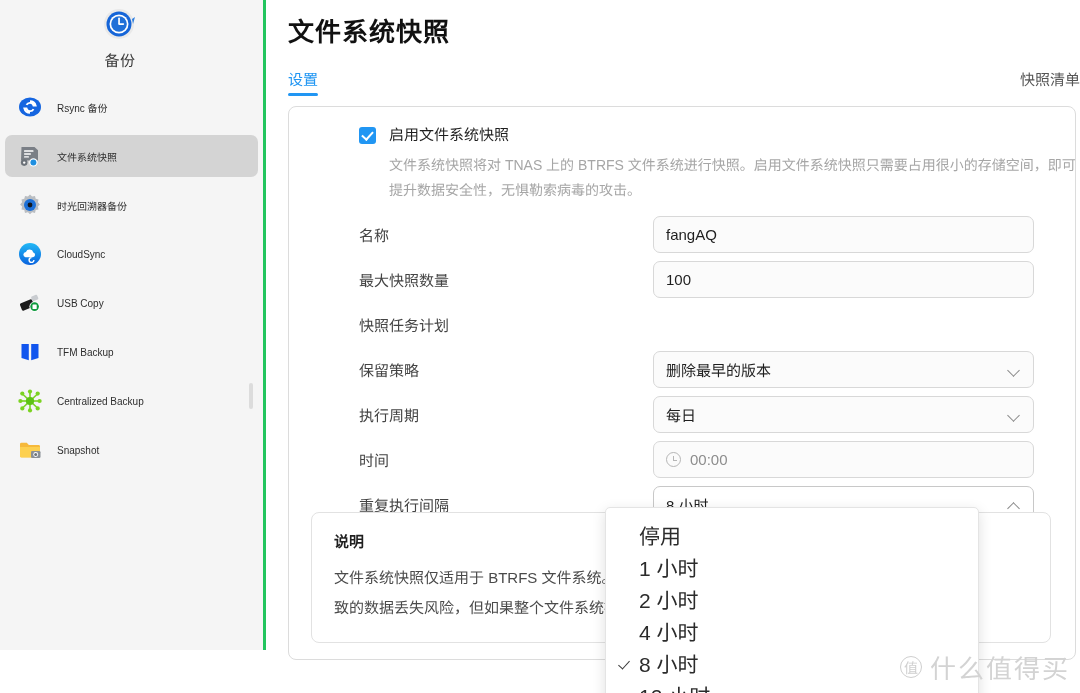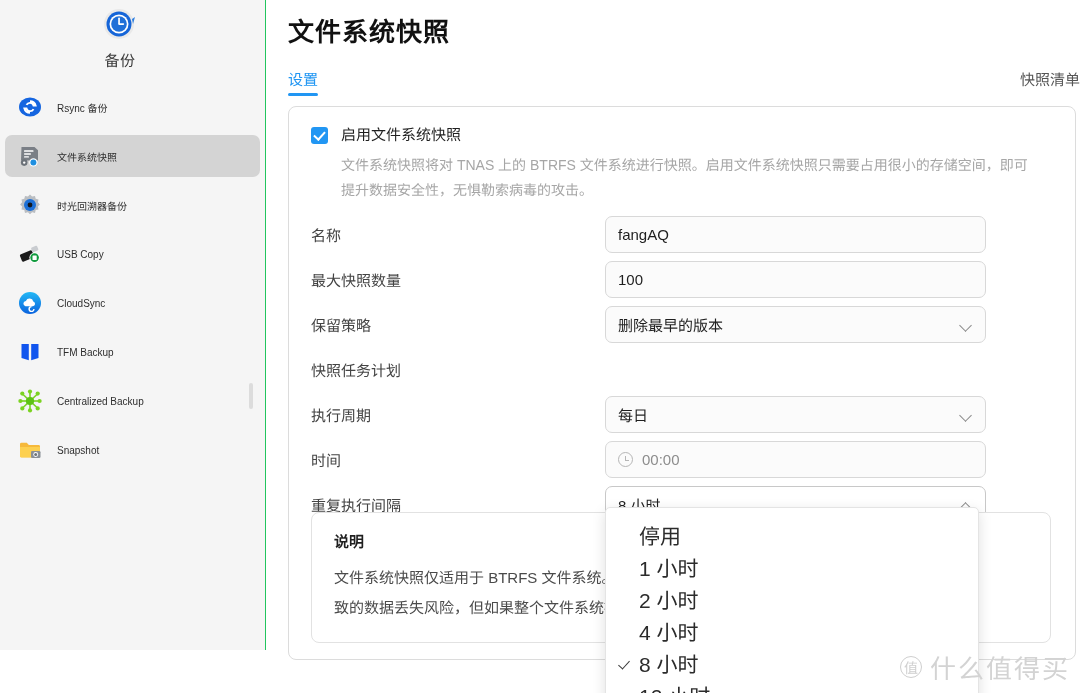--- a/index.html
+++ b/index.html
@@ -19,21 +19,21 @@
     background: #ffffff;
   }
 
   
   #sidebar {
     position: relative;
     width: 266px;
     height: 650px;
     background: #f5f5f5;
     flex: 0 0 266px;
-    border-right: 1px solid #22c55e;
+    border-right: 3px solid #22c55e;
   }
   .app-header {
     padding-top: 6px;
     display: flex;
     flex-direction: column;
     align-items: center;
     width: 240px;
   }
   .app-logo {
     width: 36px; height: 36px;
@@ -123,20 +123,21 @@
   
   .card {
     position: relative;
     margin-top: 10px;
     width: 788px;
     height: 554px;
     border: 1px solid #dcdcdc;
     border-radius: 8px;
     background: #ffffff;
     overflow: visible;
+    padding-left: 48px;
   }
 
   .enable-row {
     display: flex;
     align-items: flex-start;
     padding: 18px 0 0 22px;
   }
   .checkbox {
     width: 17px; height: 17px;
     flex: 0 0 17px;
@@ -396,45 +397,45 @@
             <circle cx="12" cy="12" r="6" fill="#1c6fd6"></circle>
             <circle cx="12" cy="12" r="2.4" fill="#12161c"></circle>
           </svg>
         </span>
         <span class="nav-label">时光回溯器备份</span>
       </div>
 
       <div class="nav-item">
         <span class="nav-icon">
           <svg width="24" height="24" viewBox="0 0 24 24">
-            <rect x="2.5" y="10" width="13" height="8" rx="1.6" fill="#1b1b1b" transform="rotate(-22 9 14)"></rect>
-            <rect x="13.5" y="4.5" width="6.5" height="5" rx="1.1" fill="#c9ccd0" transform="rotate(-22 16.7 7)"></rect>
-            <circle cx="16.6" cy="15.6" r="5.2" fill="#ffffff"></circle>
-            <circle cx="16.6" cy="15.6" r="4.3" fill="#0f9a3d"></circle>
-            <rect x="14.5" y="13.4" width="4.2" height="4.6" rx="0.6" fill="#ffffff"></rect>
-          </svg>
-        </span>
-        <span class="nav-label">USB Copy</span>
-      </div>
-
-      <div class="nav-item">
-        <span class="nav-icon">
-          <svg width="24" height="24" viewBox="0 0 24 24">
             <defs>
               <linearGradient id="cg" x1="0" y1="0" x2="0" y2="1">
                 <stop offset="0%" stop-color="#22b8f5"></stop>
                 <stop offset="100%" stop-color="#0a63de"></stop>
               </linearGradient>
             </defs>
             <circle cx="12" cy="12" r="11" fill="url(#cg)"></circle>
             <path d="M7.4 15.2 a2.7 2.7 0 0 1 0.5 -5.3 a3.9 3.9 0 0 1 7.4 0.6 a2.4 2.4 0 0 1 -0.4 4.7 z" fill="#ffffff"></path>
             <path d="M13.5 15.6 a2.4 2.4 0 1 0 2.4 2.4" fill="none" stroke="#ffffff" stroke-width="1.4"></path>
           </svg>
         </span>
         <span class="nav-label">CloudSync</span>
+      </div>
+
+      <div class="nav-item">
+        <span class="nav-icon">
+          <svg width="24" height="24" viewBox="0 0 24 24">
+            <rect x="2.5" y="10" width="13" height="8" rx="1.6" fill="#1b1b1b" transform="rotate(-22 9 14)"></rect>
+            <rect x="13.5" y="4.5" width="6.5" height="5" rx="1.1" fill="#c9ccd0" transform="rotate(-22 16.7 7)"></rect>
+            <circle cx="16.6" cy="15.6" r="5.2" fill="#ffffff"></circle>
+            <circle cx="16.6" cy="15.6" r="4.3" fill="#0f9a3d"></circle>
+            <rect x="14.5" y="13.4" width="4.2" height="4.6" rx="0.6" fill="#ffffff"></rect>
+          </svg>
+        </span>
+        <span class="nav-label">USB Copy</span>
       </div>
 
       <div class="nav-item">
         <span class="nav-icon">
           <svg width="24" height="24" viewBox="0 0 24 24">
             <path d="M3.5 4 h7.3 v16.2 l-7.3 -2.2 z" fill="#1155ee"></path>
             <path d="M13.2 4 h7.3 v14 l-7.3 2.2 z" fill="#1155ee"></path>
           </svg>
         </span>
         <span class="nav-label">TFM Backup</span>
@@ -516,29 +517,29 @@
         </div>
 
         <div class="form-row">
           <div class="form-label">最大快照数量</div>
           <div class="field">
             <span class="val">100</span>
           </div>
         </div>
 
         <div class="form-row">
+          <div class="form-label">快照任务计划</div>
+        </div>
+
+        <div class="form-row">
           <div class="form-label">保留策略</div>
           <div class="field select">
             <span class="val">删除最早的版本</span>
             <span class="chev"></span>
           </div>
-        </div>
-
-        <div class="form-row">
-          <div class="form-label">快照任务计划</div>
         </div>
 
         <div class="form-row">
           <div class="form-label">执行周期</div>
           <div class="field select">
             <span class="val">每日</span>
             <span class="chev"></span>
           </div>
         </div>
 

